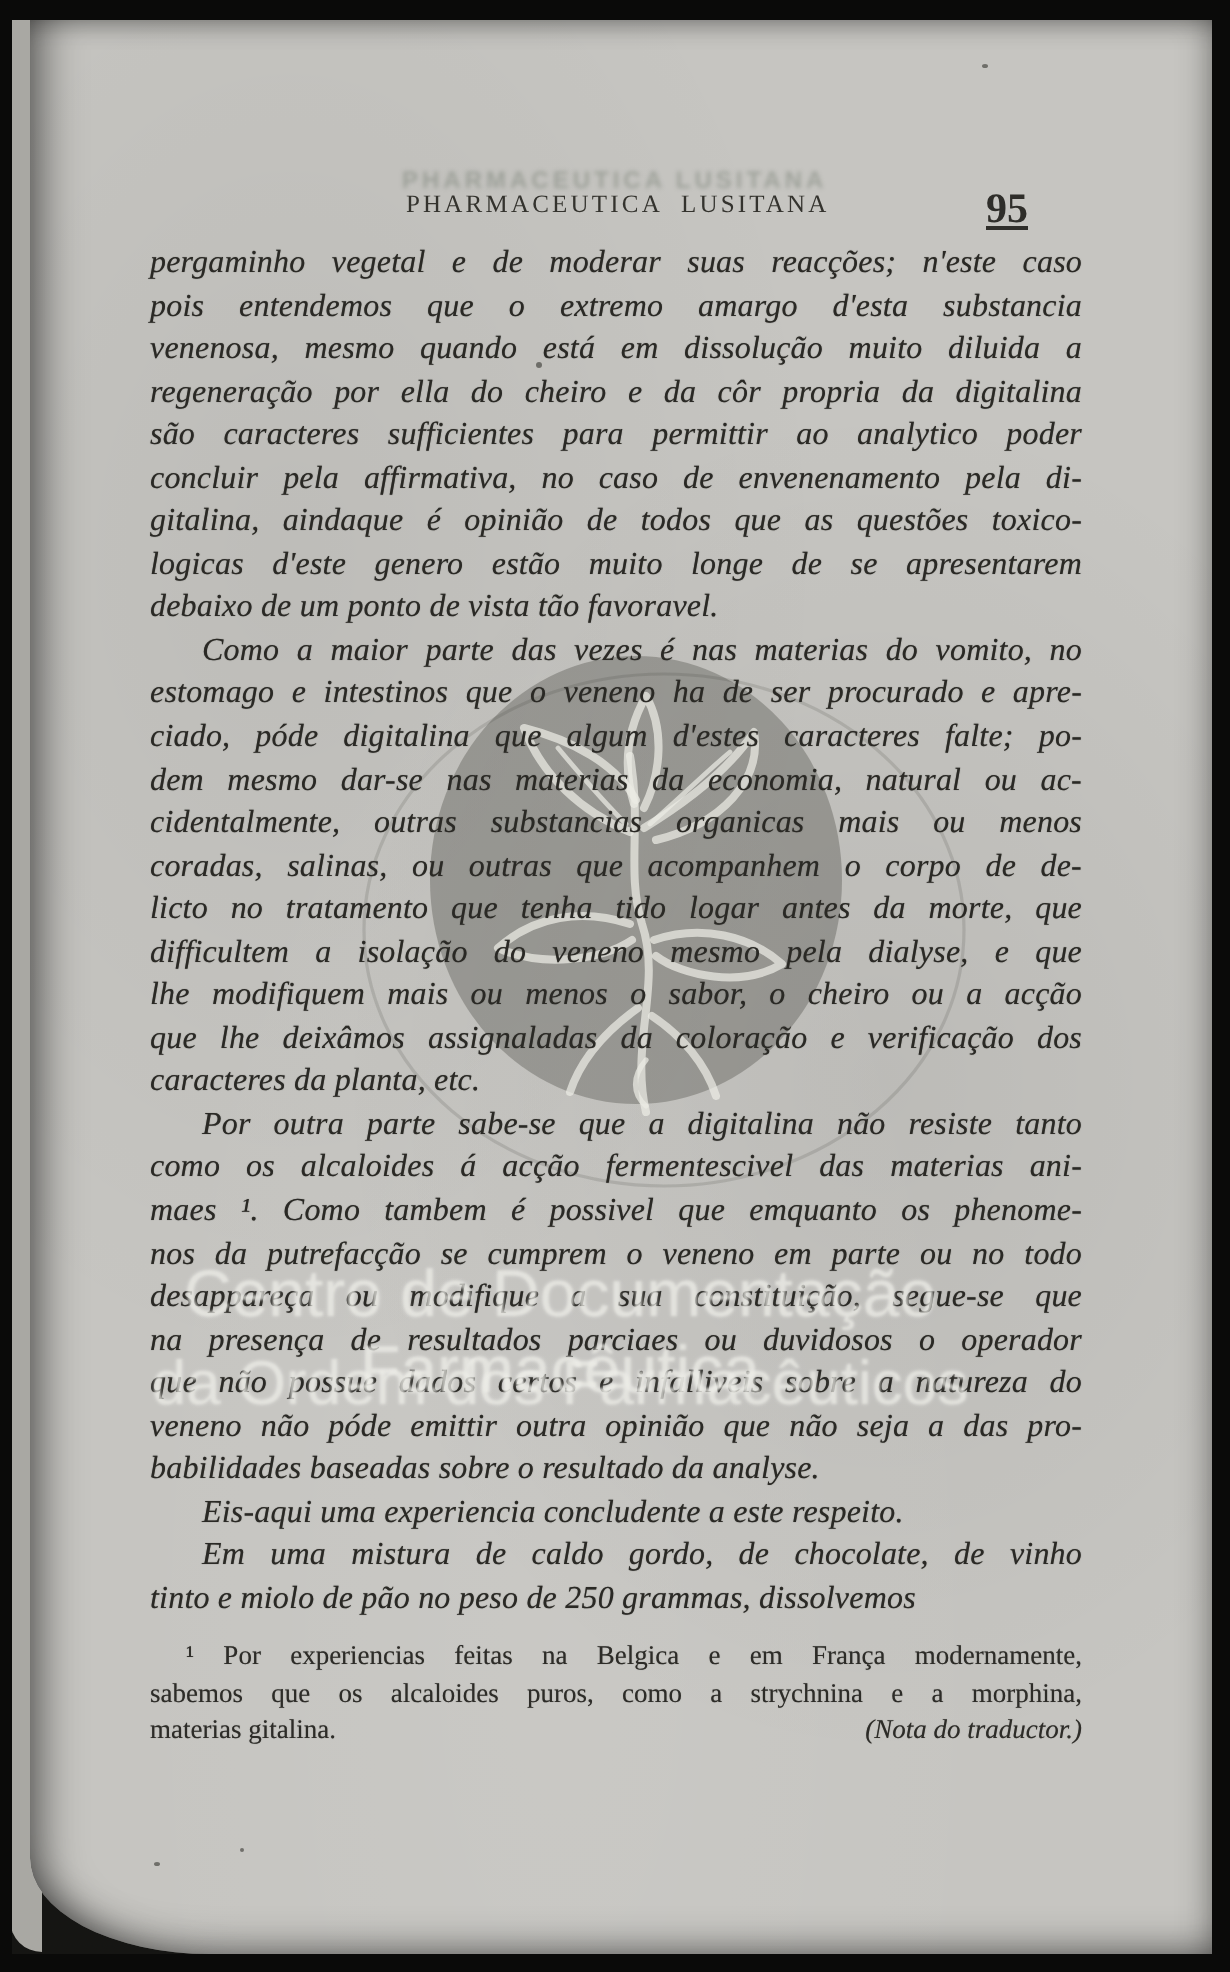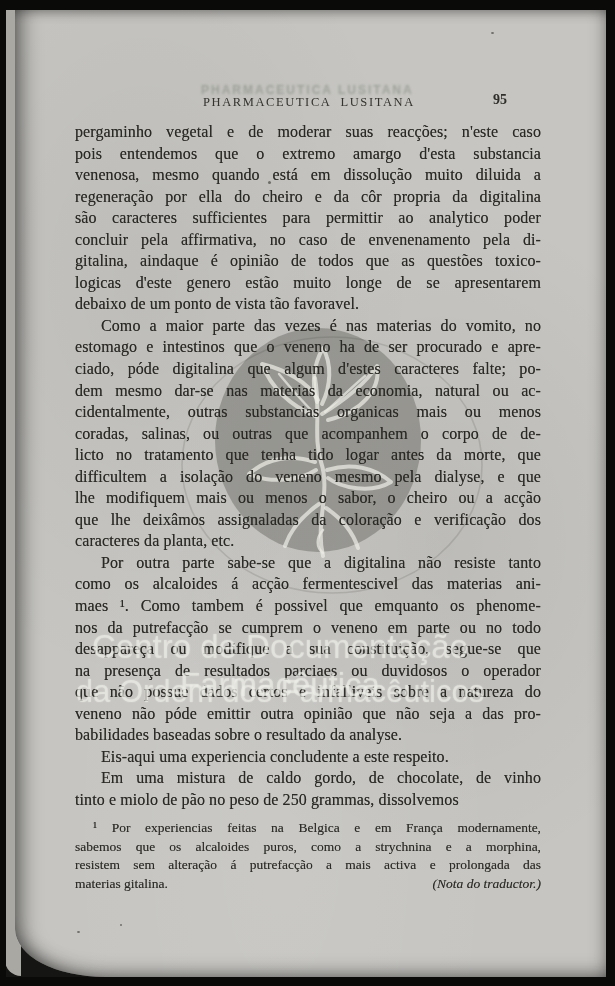--- a/index.html
+++ b/index.html
@@ -50,28 +50,29 @@
     font-size:12px;font-weight:700;letter-spacing:2px;
     color:rgba(108,117,106,0.42);filter:blur(1px);z-index:3;
   }
   .running-title{
     position:absolute;left:188px;top:85px;
     font-size:12.5px;font-weight:400;letter-spacing:1.6px;word-spacing:5px;
     color:#34332e;z-index:4;
   }
   .page-number{
     position:absolute;left:478px;top:82px;
-    font-size:14px;font-weight:600;color:#2f2e2a;z-index:4;
+    font-size:21px;font-weight:600;color:#2f2e2a;z-index:4;text-decoration:underline;
   }
   
   .body-text{
     position:absolute;left:60px;top:111px;width:466px;
     font-size:16px;line-height:21.55px;color:var(--ink);
     letter-spacing:0.1px;z-index:4;
     text-shadow:0 0 0.5px rgba(42,41,37,0.6);
+    font-style:italic;
   }
   .line{text-align:justify;text-align-last:justify;height:21.55px;white-space:nowrap_off;}
   .line.last{text-align-last:left;}
   .line.indent{padding-left:26px;}
   
   .footnote{
     position:absolute;left:60px;top:809px;width:466px;
     font-size:13.5px;line-height:18.6px;color:#2d2c28;z-index:4;
     text-shadow:0 0 0.4px rgba(45,44,40,0.5);
   }
@@ -181,21 +182,20 @@
       <div>
         <div class="line indent">Em uma mistura de caldo gordo, de chocolate, de vinho</div>
         <div class="line last">tinto e miolo de pão no peso de 250 grammas, dissolvemos</div>
       </div>
     </div>
 
   <div class="footnote">
     <div>
         <div class="fline indent">¹ Por experiencias feitas na Belgica e em França modernamente,</div>
         <div class="fline">sabemos que os alcaloides puros, como a strychnina e a morphina,</div>
-        <div class="fline">resistem sem alteração á putrefacção a mais activa e prolongada das</div>
       </div>
     <div class="fline-last">
       <span>materias gitalina.</span>
       <span class="attr">(Nota do traductor.)</span>
     </div>
   </div>
 
   <div class="wmark wmark1">Centro de Documentação Farmacêutica</div>
   <div class="wmark wmark2">da Ordem dos Farmacêuticos</div>
 

